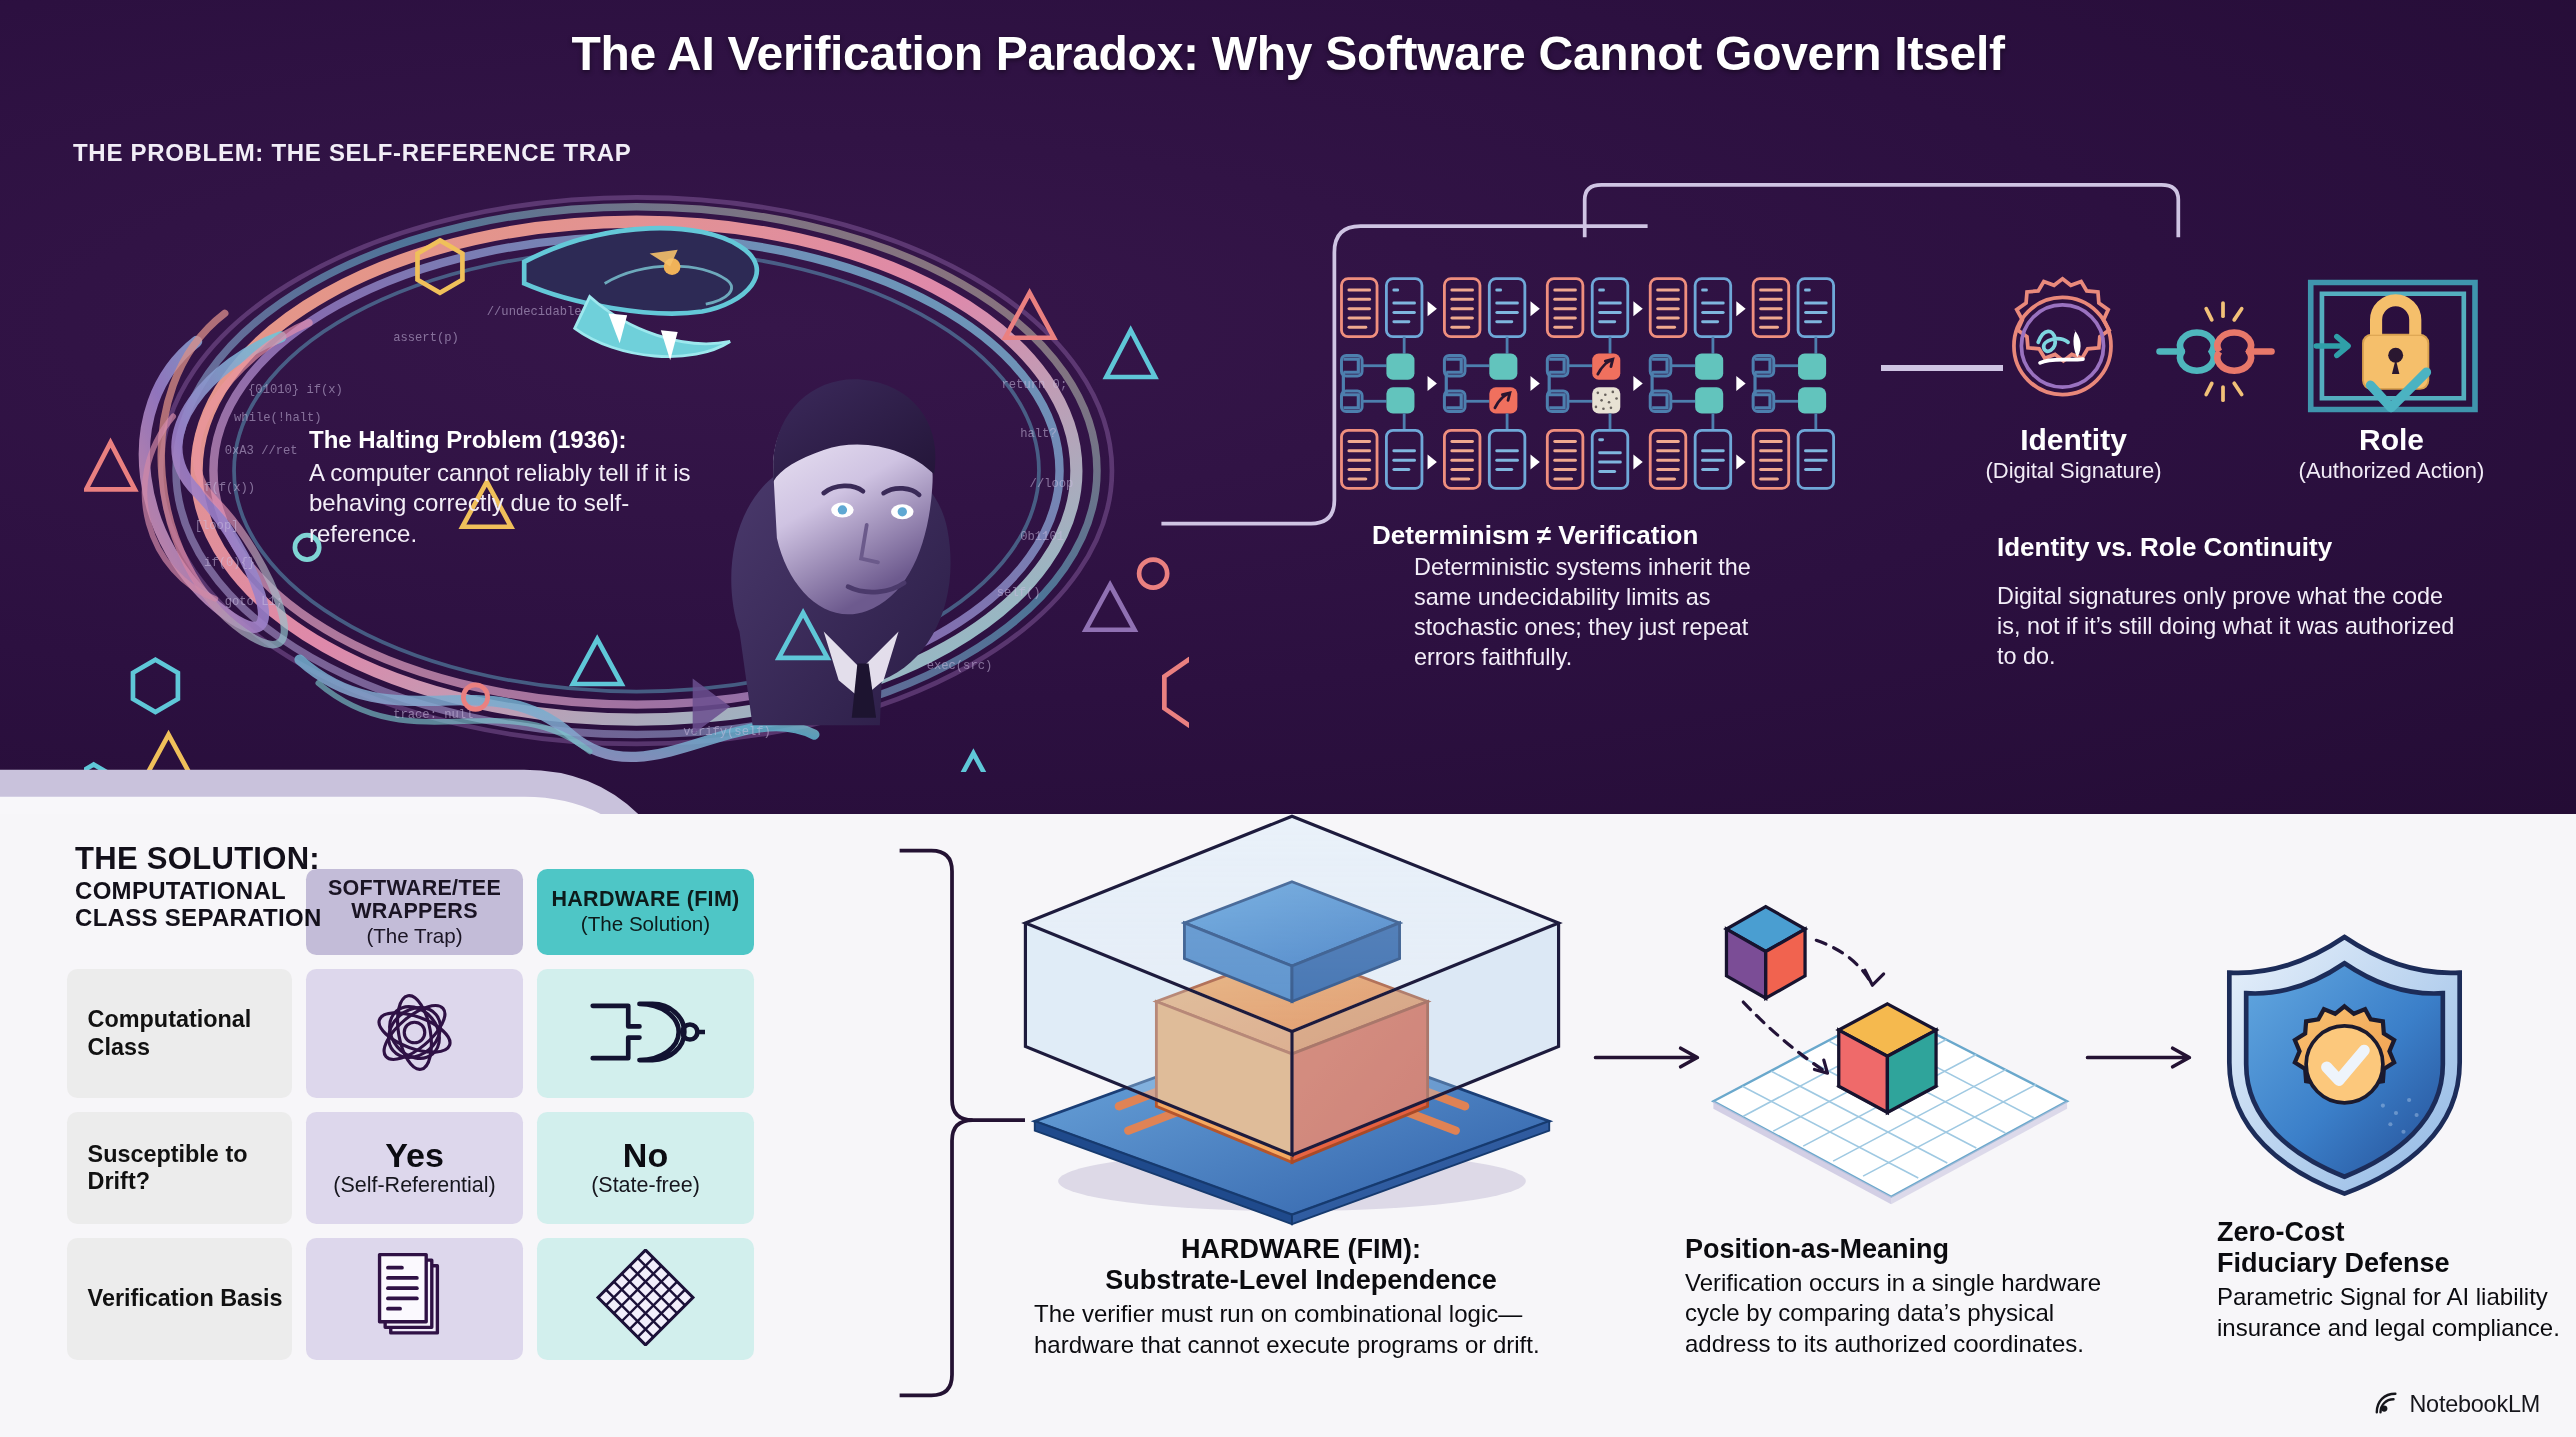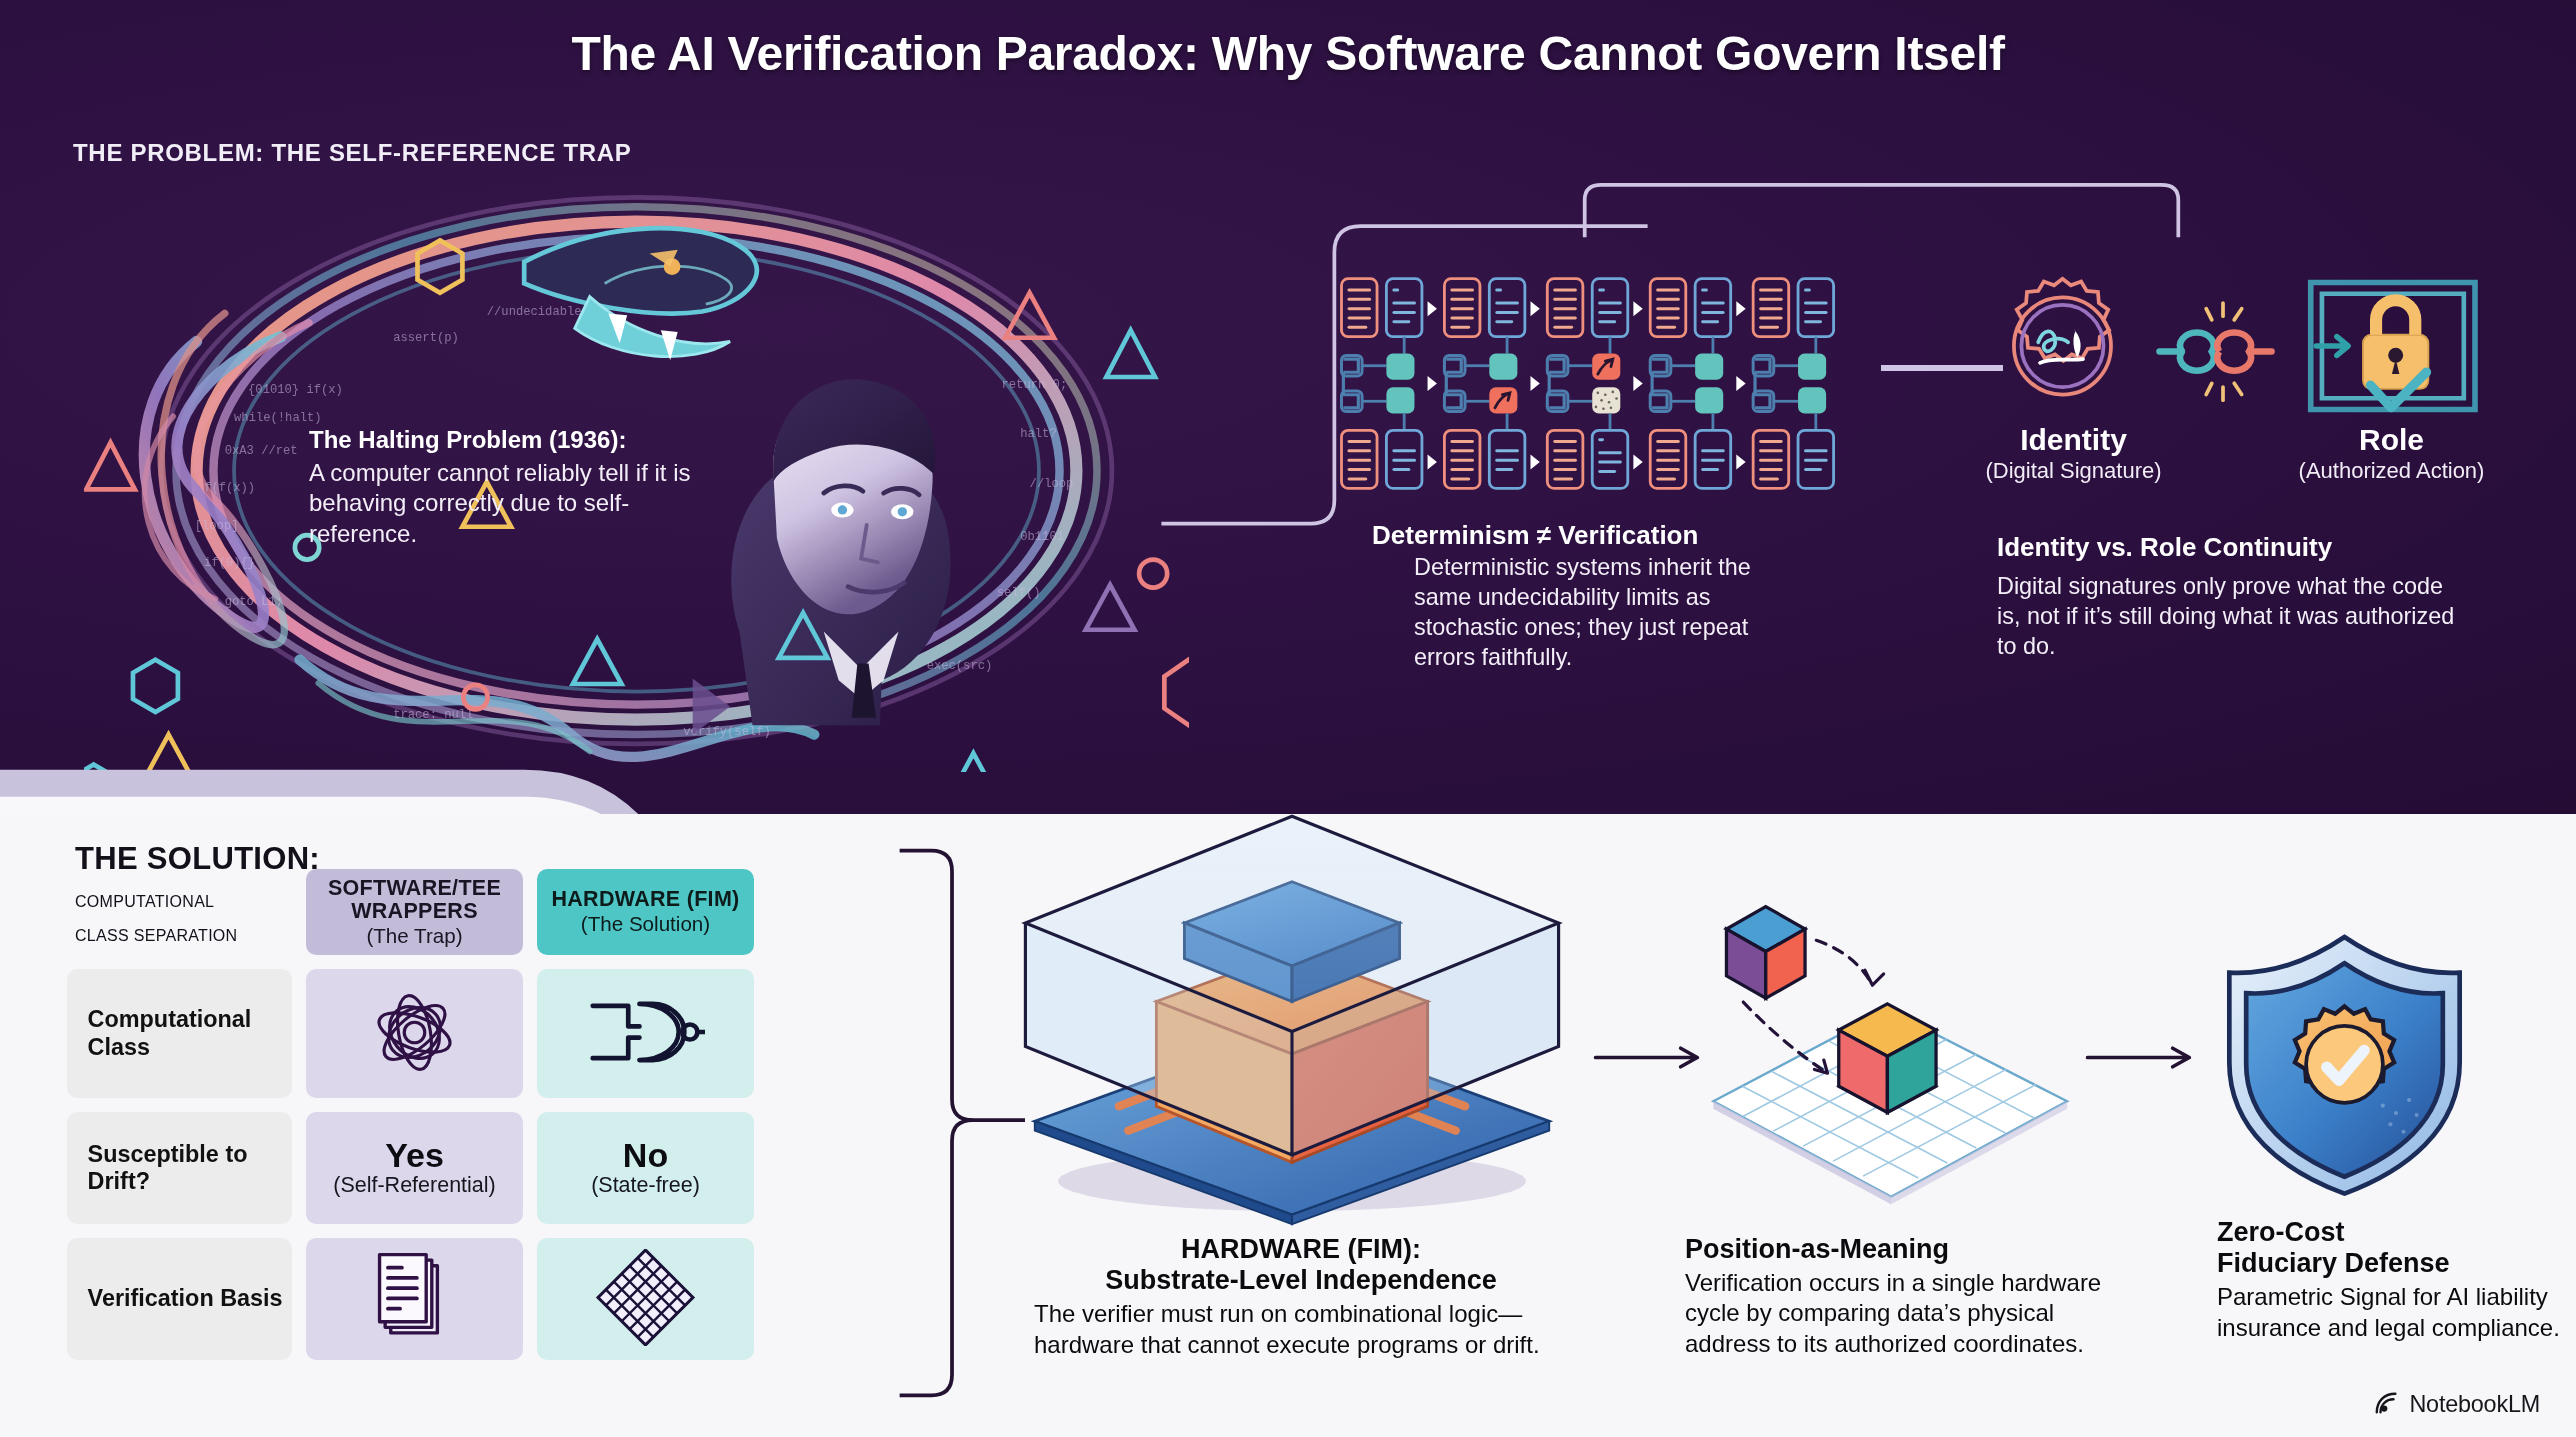--- a/index.html
+++ b/index.html
@@ -57,30 +57,30 @@
   #determinism-text .p{ font-size:23.4px; line-height:1.28; color:#f3eef8;margin-left:42px;}
 
   
   #identity-art{ position:absolute; left:1989px; top:262px; width:524px; height:168px; z-index:3;}
   .idlabel{ position:absolute; text-align:center; color:#fff; z-index:5; width:243px;}
   .idlabel .b{ font-size:30px; font-weight:bold; line-height:1.15;}
   .idlabel .s{ font-size:22px; font-weight:400; line-height:1.18; color:#f2ecf7;}
   #identity-label{ left:1952px; top:423px;}
   #role-label{ left:2270px; top:423px;}
   #identity-text{ position:absolute; left:1997px; top:532px; width:459px; z-index:5; color:#fff;}
-  #identity-text .h{ font-size:26px; font-weight:bold; margin-bottom:9px;}
+  #identity-text .h{ font-size:26px; font-weight:bold; margin-bottom:19px;}
   #identity-text .p{ font-size:23.4px; line-height:1.28; color:#f3eef8;}
 
   
   #light-section{ position:absolute; left:0; top:805px; width:2576px; height:633px; z-index:1;}
 
   
   #solution-title{ position:absolute; left:75px; top:842px; z-index:6; color:#13101a;}
   #solution-title .l1{ font-size:31px; font-weight:bold; letter-spacing:0.3px; line-height:1.12;}
-  #solution-title .l2{ font-size:16px; font-weight:normal; letter-spacing:0.3px; line-height:1.14;margin-top:16px;}
+  #solution-title .l2{ font-size:24px; font-weight:bold; letter-spacing:0.3px; line-height:1.14;}
 
   #cls-table{
     position:absolute; left:67px; top:869px; width:842px; z-index:5;
     display:grid;
     grid-template-columns:225px 217px 217px;
     grid-template-rows:86px 129px 112px 122px;
     gap:14px;
   }
   .cell{ border-radius:10.3px; display:flex; align-items:center; justify-content:center; text-align:center;}
   .cell.blank{ background:transparent;}

